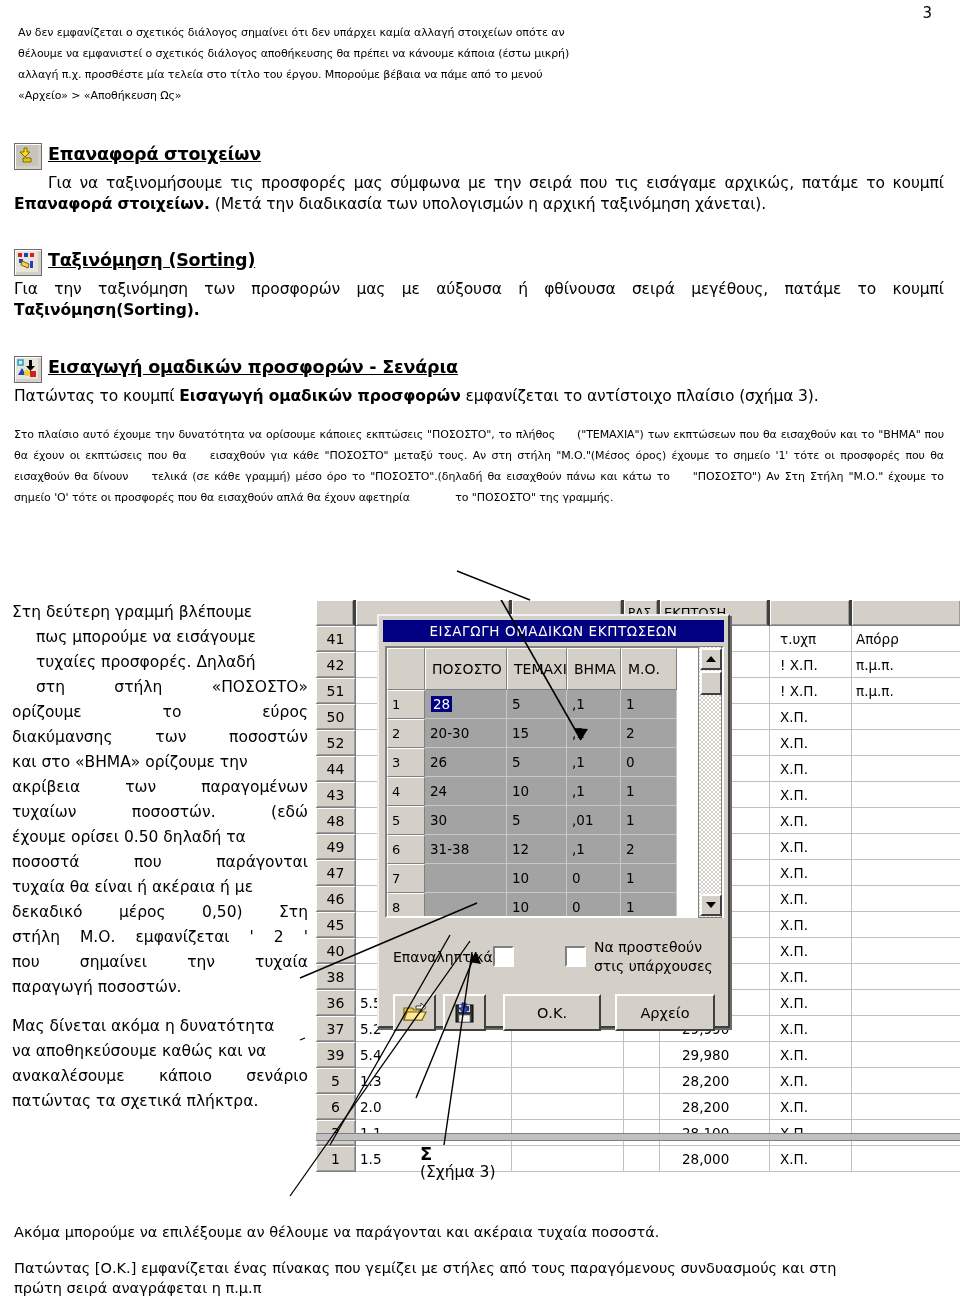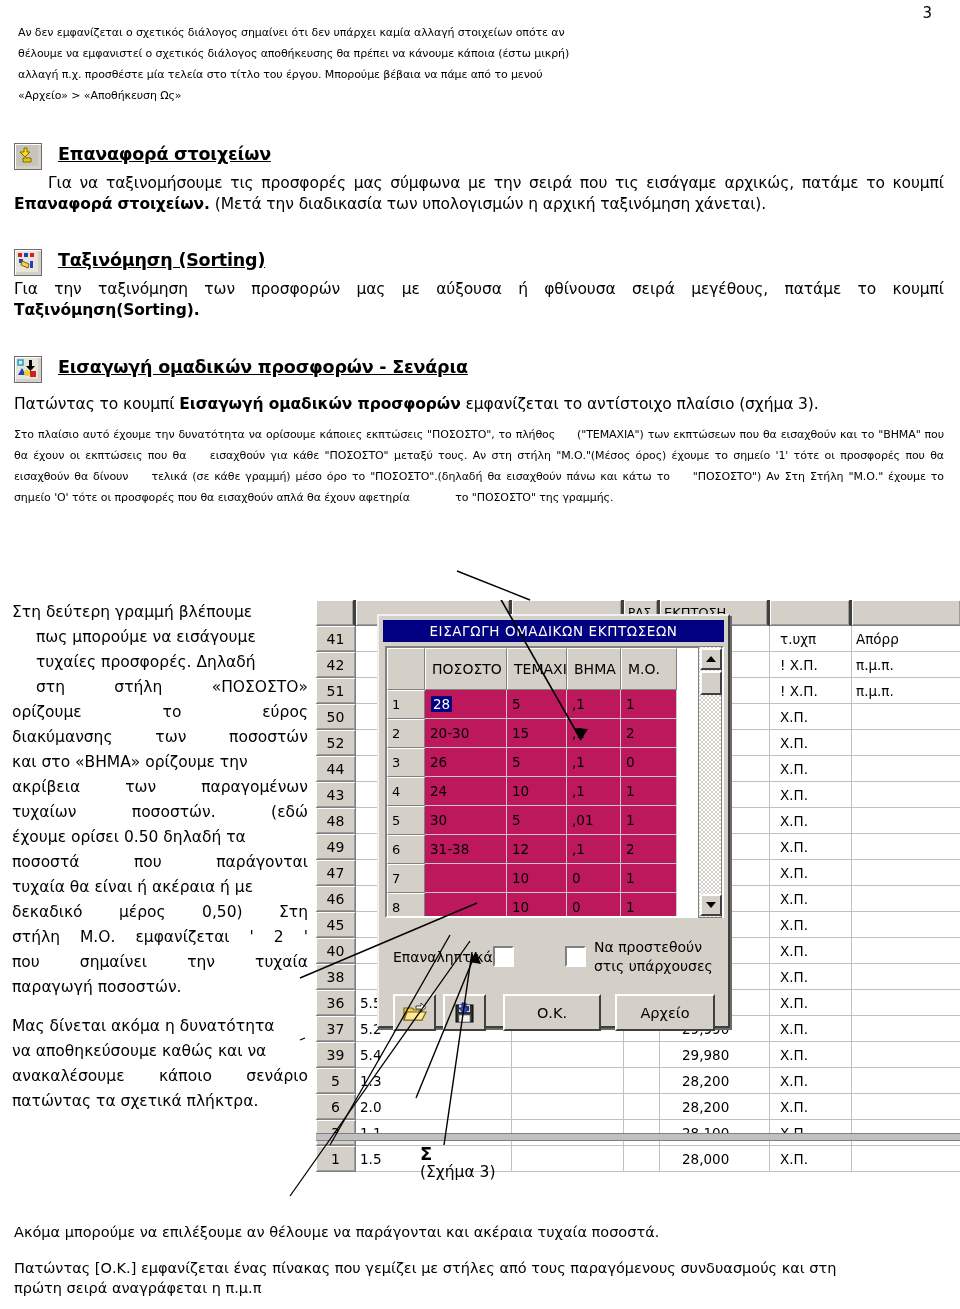--- a/index.html
+++ b/index.html
@@ -16,21 +16,21 @@
 
   .para{
     font-size:11px;line-height:21px;text-align:justify;
     letter-spacing:-0.1px;
   }
   .block-top{position:absolute;left:18px;top:22px;width:925px;}
   .block-top .l{display:block;}
 
   .sect{position:absolute;}
   .sect-head{
-    display:flex;align-items:flex-start;gap:16px;
+    display:flex;align-items:flex-start;gap:6px;
   }
   .sect-title{
     font-size:17.5px;font-weight:700;text-decoration:underline;
     line-height:22px;letter-spacing:-0.2px;
   }
   .sect-body{font-size:15.5px;line-height:21px;text-align:justify;letter-spacing:-0.1px;}
   .ind{padding-left:34px;}
   .b{font-weight:700;}
 
   
@@ -114,21 +114,21 @@
   .gh-4{width:56px;flex:0 0 56px;}
   .grow{display:flex;height:29px;}
   .gn{
     width:38px;flex:0 0 38px;background:#d4d0c8;
     border:1px solid #fff;border-right-color:#808080;border-bottom-color:#808080;
     font-size:13px;display:flex;align-items:center;padding-left:4px;box-sizing:border-box;
   }
   .gc{
     border-bottom:1px solid #c8c8c8;border-right:1px solid #c8c8c8;
     font-size:13.5px;display:flex;align-items:center;padding-left:5px;box-sizing:border-box;
-    background:#be185d;overflow:hidden;white-space:nowrap;
+    background:#a3a3a3;overflow:hidden;white-space:nowrap;
   }
   .gc-1{width:82px;flex:0 0 82px;}
   .gc-2{width:60px;flex:0 0 60px;}
   .gc-3{width:54px;flex:0 0 54px;}
   .gc-4{width:56px;flex:0 0 56px;}
   .selcell{background:#000080;color:#fff;padding:0 2px;margin-left:1px;}
   .gscroll{
     position:absolute;right:6px;top:30px;width:24px;height:272px;
     background:#d4d0c8;
     background-image:
@@ -250,21 +250,21 @@
           <rect x="0" y="0" width="22" height="21" fill="#e8e4dc"></rect>
           <rect x="2" y="2" width="5" height="5" fill="none" stroke="#20a0d0" stroke-width="1.5"></rect>
           <path d="M13 2 L13 8 L10 8 L14.5 13 L19 8 L16 8 L16 2 Z" fill="#000"></path>
           <path d="M2 17 L6 10 L10 17 Z" fill="#2040c0"></path>
           <circle cx="11" cy="15" r="3" fill="#f0d020"></circle>
           <rect x="14" y="13" width="6" height="6" fill="#d02020"></rect>
         </svg>
       </span>
       <span class="sect-title">Εισαγωγή ομαδικών προσφορών - Σενάρια</span>
     </div>
-    <div class="sect-body" style="margin-top:11px;">
+    <div class="sect-body" style="margin-top:3px;">
       <span>Πατώντας το κουμπί </span><span class="b">Εισαγωγή ομαδικών προσφορών</span><span> εμφανίζεται το αντίστοιχο πλαίσιο  (σχήμα 3).</span>
     </div>
   </div>
 
   <div class="sect para" style="left:14px;top:424px;width:930px;">
     <span class="l just">Στο πλαίσιο αυτό έχουμε την δυνατότητα να ορίσουμε κάποιες εκπτώσεις "ΠΟΣΟΣΤΟ", το πλήθος</span>
     <span class="l just" style="padding-left:18px;">("ΤΕΜΑΧΙΑ") των εκπτώσεων που θα εισαχθούν και το "ΒΗΜΑ" που θα έχουν οι εκπτώσεις που θα</span>
     <span class="l" style="padding-left:18px;">εισαχθούν για κάθε "ΠΟΣΟΣΤΟ" μεταξύ τους.</span>
     <span class="l just">Αν στη στήλη "Μ.Ο."(Μέσος όρος)  έχουμε το σημείο '1' τότε οι προσφορές που θα εισαχθούν  θα δίνουν</span>
     <span class="l just" style="padding-left:18px;">τελικά (σε κάθε γραμμή) μέσο όρο το "ΠΟΣΟΣΤΟ".(δηλαδή θα εισαχθούν πάνω και κάτω το</span>

